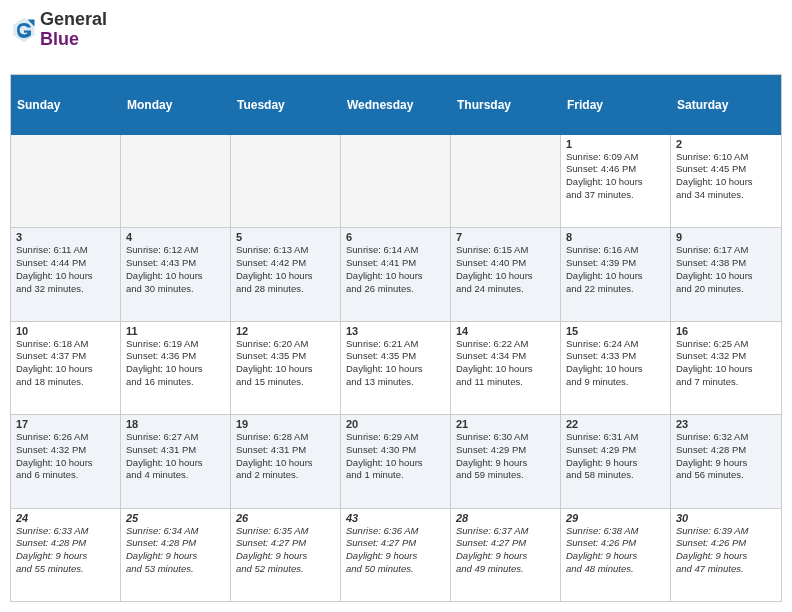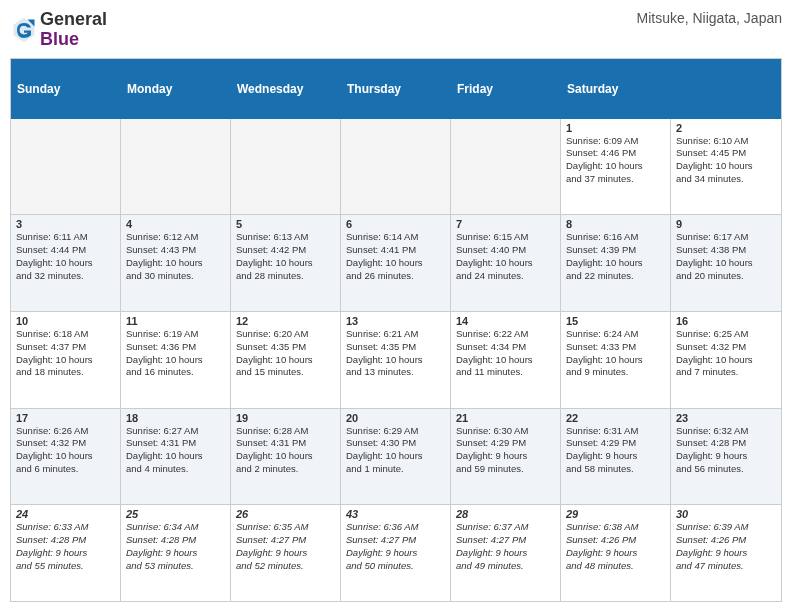--- a/index.html
+++ b/index.html
@@ -14,21 +14,21 @@
       width: 792px;
       height: 612px;
       padding: 10px;
       display: flex;
       flex-direction: column;
     }
     .header {
       display: flex;
       justify-content: space-between;
       align-items: flex-start;
-      margin-bottom: 8px;
+      margin-bottom: 24px;
     }
     .logo {
       display: flex;
       align-items: center;
     }
     .logo-text {
       font-size: 18px;
       font-weight: bold;
       line-height: 1.1;
     }
@@ -120,28 +120,28 @@
         <polygon points="16,2 28,10 28,22 16,30 4,22 4,10" fill="#1a6faf" opacity="0.15"></polygon>
         <path d="M8,16 Q8,8 16,8 Q22,8 24,13 L20,13 Q18.5,11 16,11 Q11,11 11,16 Q11,21 16,21 Q19,21 20.5,19 L16,19 L16,16.5 L24,16.5 L24,22 Q21,25 16,25 Q8,25 8,16 Z" fill="#1a6faf"></path>
         <path d="M20,4 L28,4 L28,12 Z" fill="#1a6faf"></path>
       </svg>
       <div class="logo-text">
         <span class="logo-general">General</span><br>
         <span class="logo-blue">Blue</span>
       </div>
     </div>
     <div class="title-block">
-      <div class="subtitle">Mitsuke, Niigata, Japan</div>
     </div>
   </div>
 
   <div class="calendar">
     <div class="cal-header">
     <div class="cal-header-cell">Sunday</div>
         <div class="cal-header-cell">Monday</div>
+        <div class="cal-header-cell">Tuesday</div>
         <div class="cal-header-cell">Wednesday</div>
         <div class="cal-header-cell">Thursday</div>
         <div class="cal-header-cell">Friday</div>
         <div class="cal-header-cell">Saturday</div>
       </div>
     <div class="cal-body">
     <div class="cal-row">
           <div class="cal-cell empty"></div>
           <div class="cal-cell empty"></div>
           <div class="cal-cell empty"></div>

